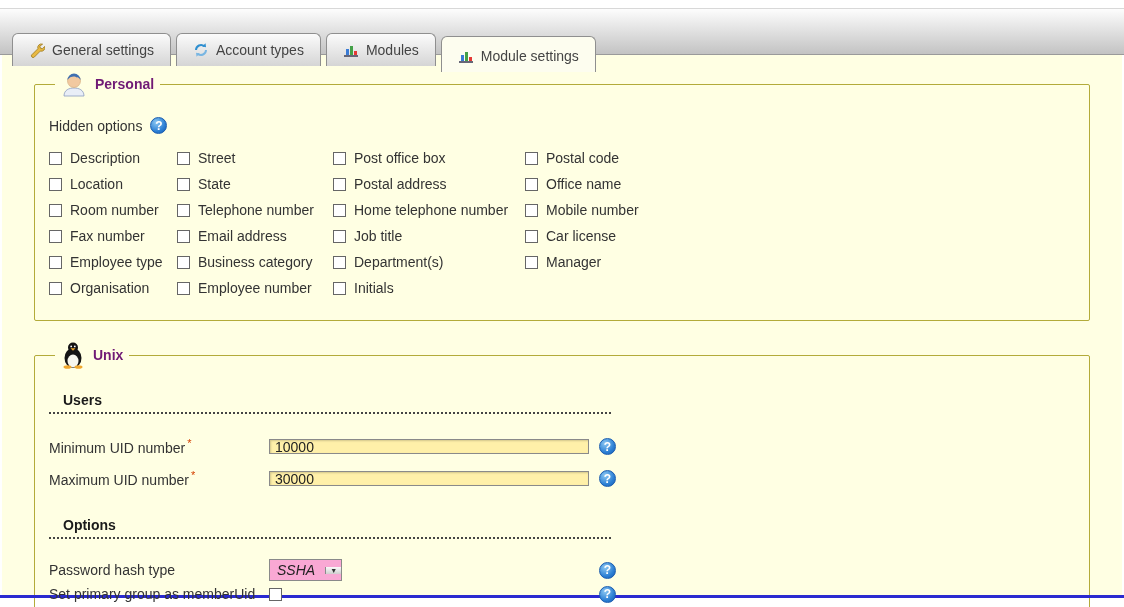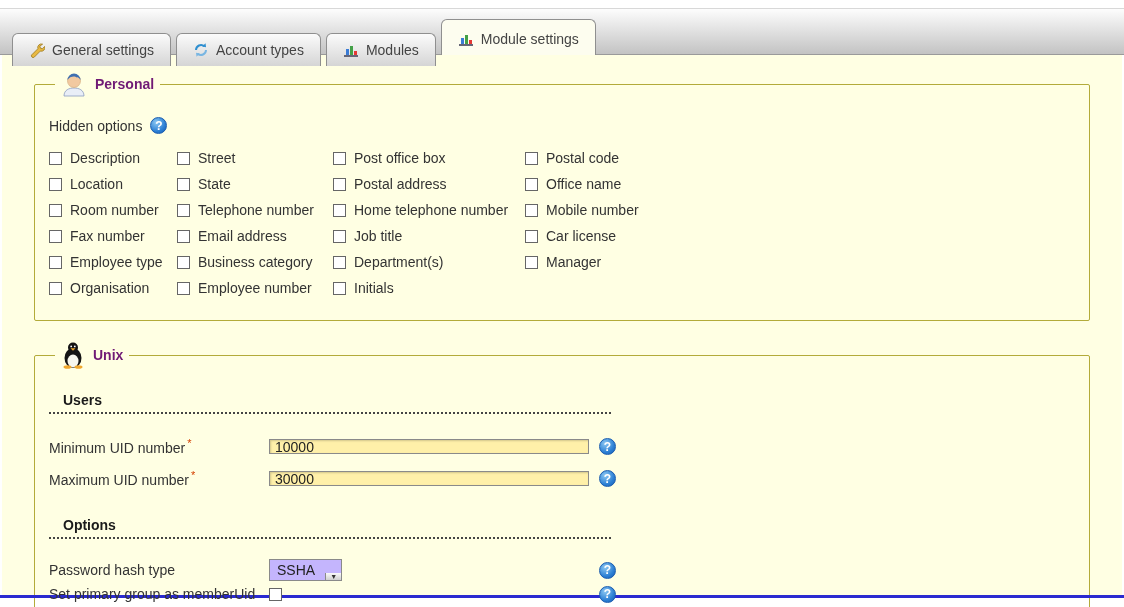--- a/index.html
+++ b/index.html
@@ -35,21 +35,21 @@
     background: linear-gradient(#fbfbfb, #d5d5d5);
     color: #444;
     cursor: pointer;
     white-space: nowrap;
     position: relative;
     top: 12px;
   }
   .tab.active {
     background: #fdfdef;
     padding-top: 11px;
-    top: 1px;
+    top: 18px;
     z-index: 2;
   }
   .tab-icon { width: 16px; height: 16px; display: inline-block; flex: 0 0 auto; }
   .tab-icon svg { width: 16px; height: 16px; display: block; }
 
   
   .content {
     background: #ffffe3;
     height: 540px;
     padding: 6px 32px 0 32px;
@@ -124,25 +124,26 @@
     background: #fff0a9;
     border: 1px solid #8a8a8a;
     box-shadow: inset 1px 1px 2px rgba(0,0,0,0.18);
     padding: 2px 5px;
     font-family: "Liberation Sans", "DejaVu Sans", sans-serif;
     font-size: 14px;
     color: #222;
   }
   .selectbox {
     display: inline-flex;
-    align-items: flex-end;
+    align-items: center;
     border: 1px solid #8a8a8a;
-    background: #c4b5fd;
+    background: #f9a8d4;
     height: 22px;
     cursor: pointer;
+    font-style: italic;
   }
   .selectbox-text { padding: 2px 10px 2px 7px; color: #222; }
   .selectbox-arrow {
     width: 16px;
     background: linear-gradient(#fafafa, #cfcfcf);
     border-left: 1px solid #8a8a8a;
     display: flex; align-items: center; justify-content: center;
     font-size: 7px; color: #333;
   }
 

